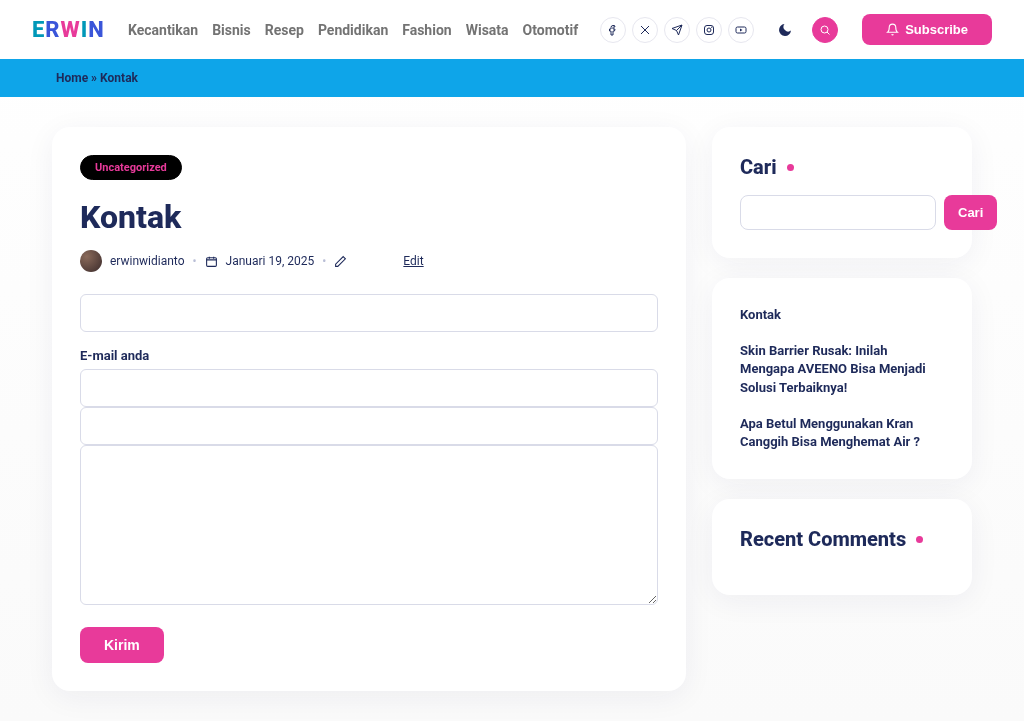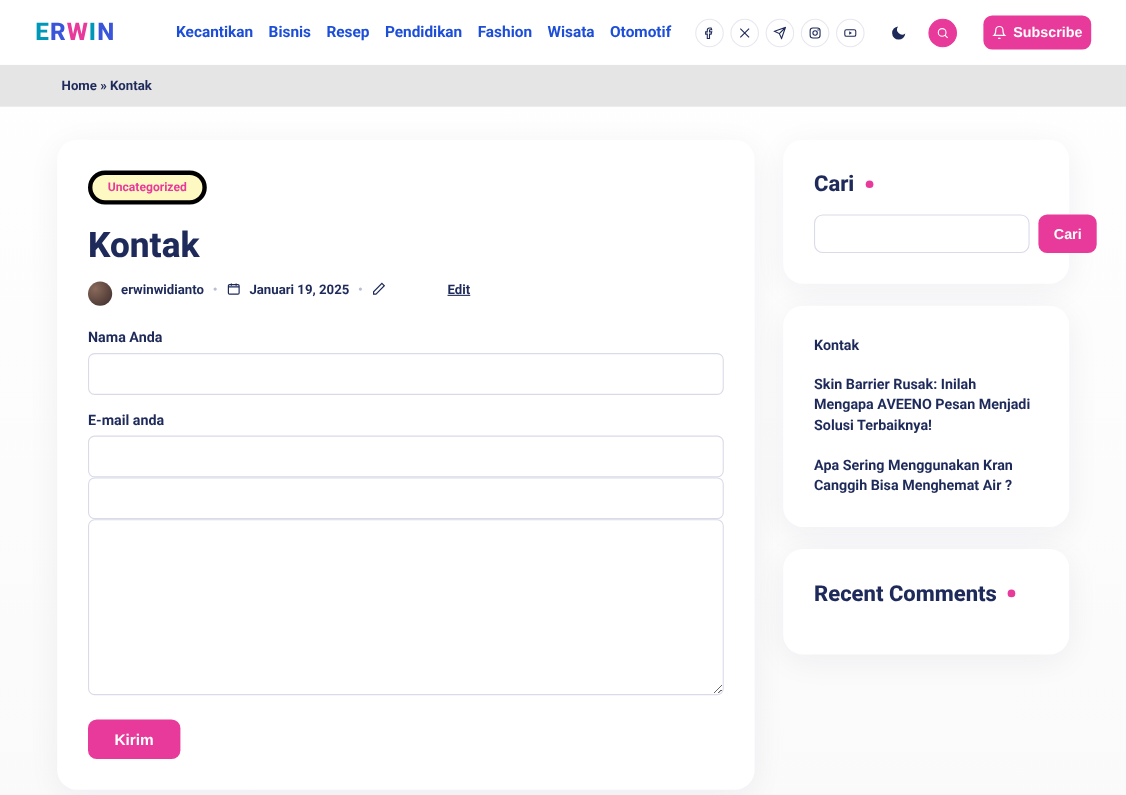--- a/index.html
+++ b/index.html
@@ -20,62 +20,62 @@
   .logo .l1 { color: #0098b8; }
   .logo .l2 { color: #3a55d9; }
   .logo .l3 { color: #e83a9a; }
   .logo .l4 { color: #0098b8; }
   .logo .l5 { color: #3a55d9; }
   nav.mainnav {
     margin-left: auto;
     display: flex; align-items: center; gap: 14px;
     font-size: 14px; font-weight: 700;
   }
-  nav.mainnav a { color: #1d4ed8; text-decoration: none; cursor: pointer; }
+  nav.mainnav a { color: #737373; text-decoration: none; cursor: pointer; }
   .icon-row { display: flex; align-items: center; gap: 6px; margin-left: 8px; }
   .circ {
     width: 26px; height: 26px; border-radius: 50%;
     border: 1px solid #e7e7ef;
     display: flex; align-items: center; justify-content: center;
     font-size: 12px; color: #1e2a5a; cursor: pointer; background:#fff;
   }
   .circ svg { width: 12px; height: 12px; stroke: #1e2a5a; fill: none; stroke-width: 2; }
   .circ.search-c { background:#e83a9a; border-color:#e83a9a; }
   .circ.search-c svg { stroke:#fff; }
   .darkmode { width:26px; display:flex; align-items:center; justify-content:center; margin-left:4px; cursor:pointer; }
   .darkmode svg { width:16px; height:16px; fill:#1e2a5a; }
   .subscribe-btn {
     margin-left: 10px;
     background: #e83a9a; color: #fff; border: none;
-    padding: 8px 8px; border-radius: 8px; font-weight: 700;
+    padding: 8px 24px; border-radius: 8px; font-weight: 700;
     display: flex; align-items: center; gap: 6px; cursor: pointer;
     font-size: 13px;
   }
   .subscribe-btn svg { width:13px; height:13px; stroke:#fff; fill:none; stroke-width:2; }
-  .breadcrumb-bar { background: #e5e5e5; padding-left: 48px; }
+  .breadcrumb-bar { background: #0ea5e9; padding-left: 48px; }
   .breadcrumb { padding: 12px 0; font-size: 12px; font-weight:700; color:#1e2a5a; }
   .breadcrumb a { color:#1e2a5a; text-decoration:none; cursor:pointer; }
   .page-body { padding: 30px 0; }
   .columns { display: flex; gap: 26px; align-items:flex-start; }
   .main-col { flex: 1; }
   .side-col { width: 260px; display:flex; flex-direction:column; gap:20px; }
   .card {
     background: #fff; border-radius: 18px; padding: 28px;
     box-shadow: 0 6px 30px rgba(30,42,90,0.06);
   }
   .tag {
     display:inline-block;
-    background: #fef9c3; color:#e83a9a; border:4px solid #000000;
+    background: #000000; color:#e83a9a; border:1px solid #000000;
     border-radius: 999px; padding: 5px 14px;
     font-size: 11px; font-weight:700;
   }
   h1.page-title { font-size: 32px; font-weight:800; margin:18px 0 14px; color:#1e2a5a;}
   .meta-row {
-    display:flex; gap:8px;
-    font-size: 12px; font-weight:700; color:#1e2a5a;
+    display:flex; align-items:center; gap:8px;
+    font-size: 12px; font-weight:400; color:#1e2a5a;
   }
   .avatar {
     width:22px; height:22px; border-radius:50%;
     background: radial-gradient(circle at 30% 30%, #8a6a5a, #3a2a2a);
   }
   .meta-row .dot { color:#b9bed6; }
   .meta-row svg { width:13px; height:13px; stroke:#1e2a5a; fill:none; stroke-width:2; }
   .edit-link { text-decoration:underline; cursor:pointer;margin-left:48px; }
   .form { margin-top: 22px; }
   .form label { display:block; font-size: 13px; font-weight:700; margin: 16px 0 6px; color:#1e2a5a; }
@@ -206,21 +206,20 @@
             </svg>
           <span>Januari 19, 2025</span>
           <span class="dot">•</span>
           <svg viewBox="0 0 24 24">
               <path d="M17 3l4 4L7 21H3v-4L17 3z"></path>
             </svg>
           <span class="edit-link">Edit</span>
         </div>
 
         <form class="form">
-          <label>Nama Anda</label>
           <input type="text" style="">
 
           <label>E-mail anda</label>
           <input type="email" style="">
 
           <input type="text" style="">
 
           <textarea style=""></textarea>
 
           <button type="button" class="submit-btn">Kirim</button>
@@ -238,24 +237,24 @@
           <button type="button">Cari</button>
         </div>
       </div>
 
       <div class="card">
         <ul class="post-list">
           <li>
               <a>Kontak</a>
             </li>
           <li>
-              <a>Skin Barrier Rusak: Inilah Mengapa AVEENO Pesan Menjadi Solusi Terbaiknya!</a>
+              <a>Skin Barrier Rusak: Inilah Mengapa AVEENO Bisa Menjadi Solusi Terbaiknya!</a>
             </li>
           <li>
-              <a>Apa Sering Menggunakan Kran Canggih Bisa Menghemat Air ?</a>
+              <a>Apa Betul Menggunakan Kran Canggih Bisa Menghemat Air ?</a>
             </li>
         </ul>
       </div>
 
       <div class="card">
         <div class="widget-title">Recent Comments</div>
 
       </div>
 
     </aside>

